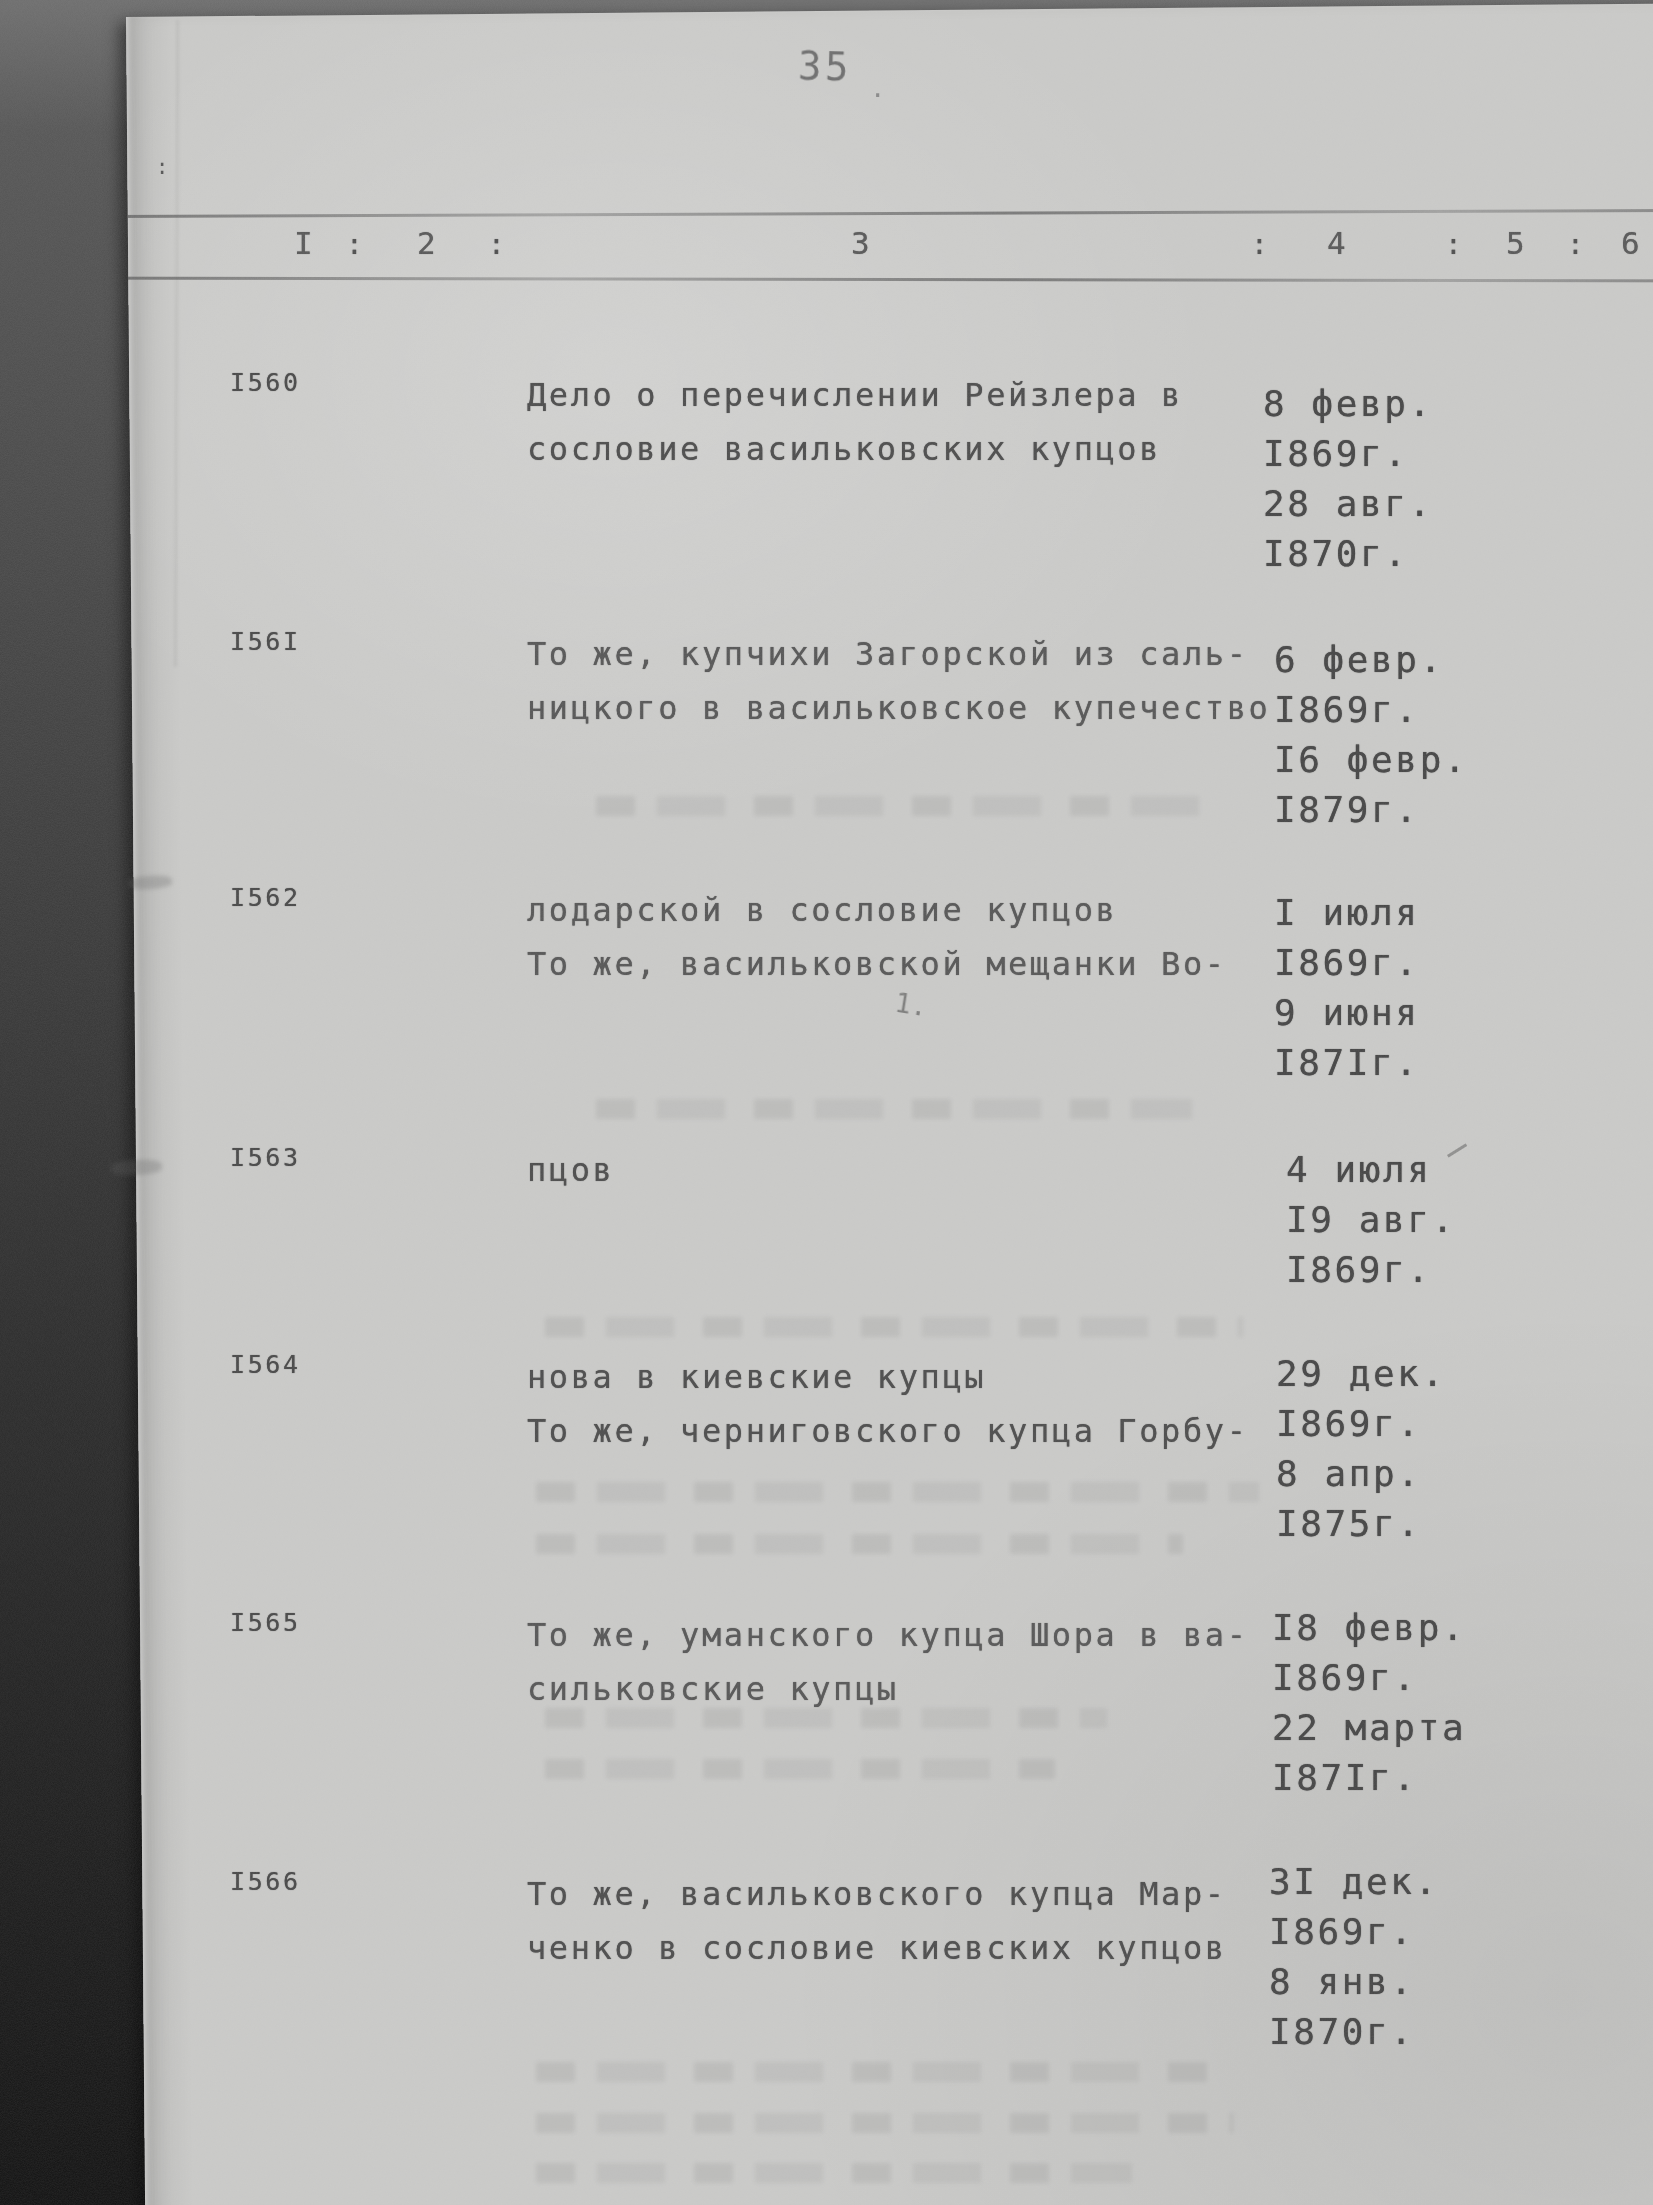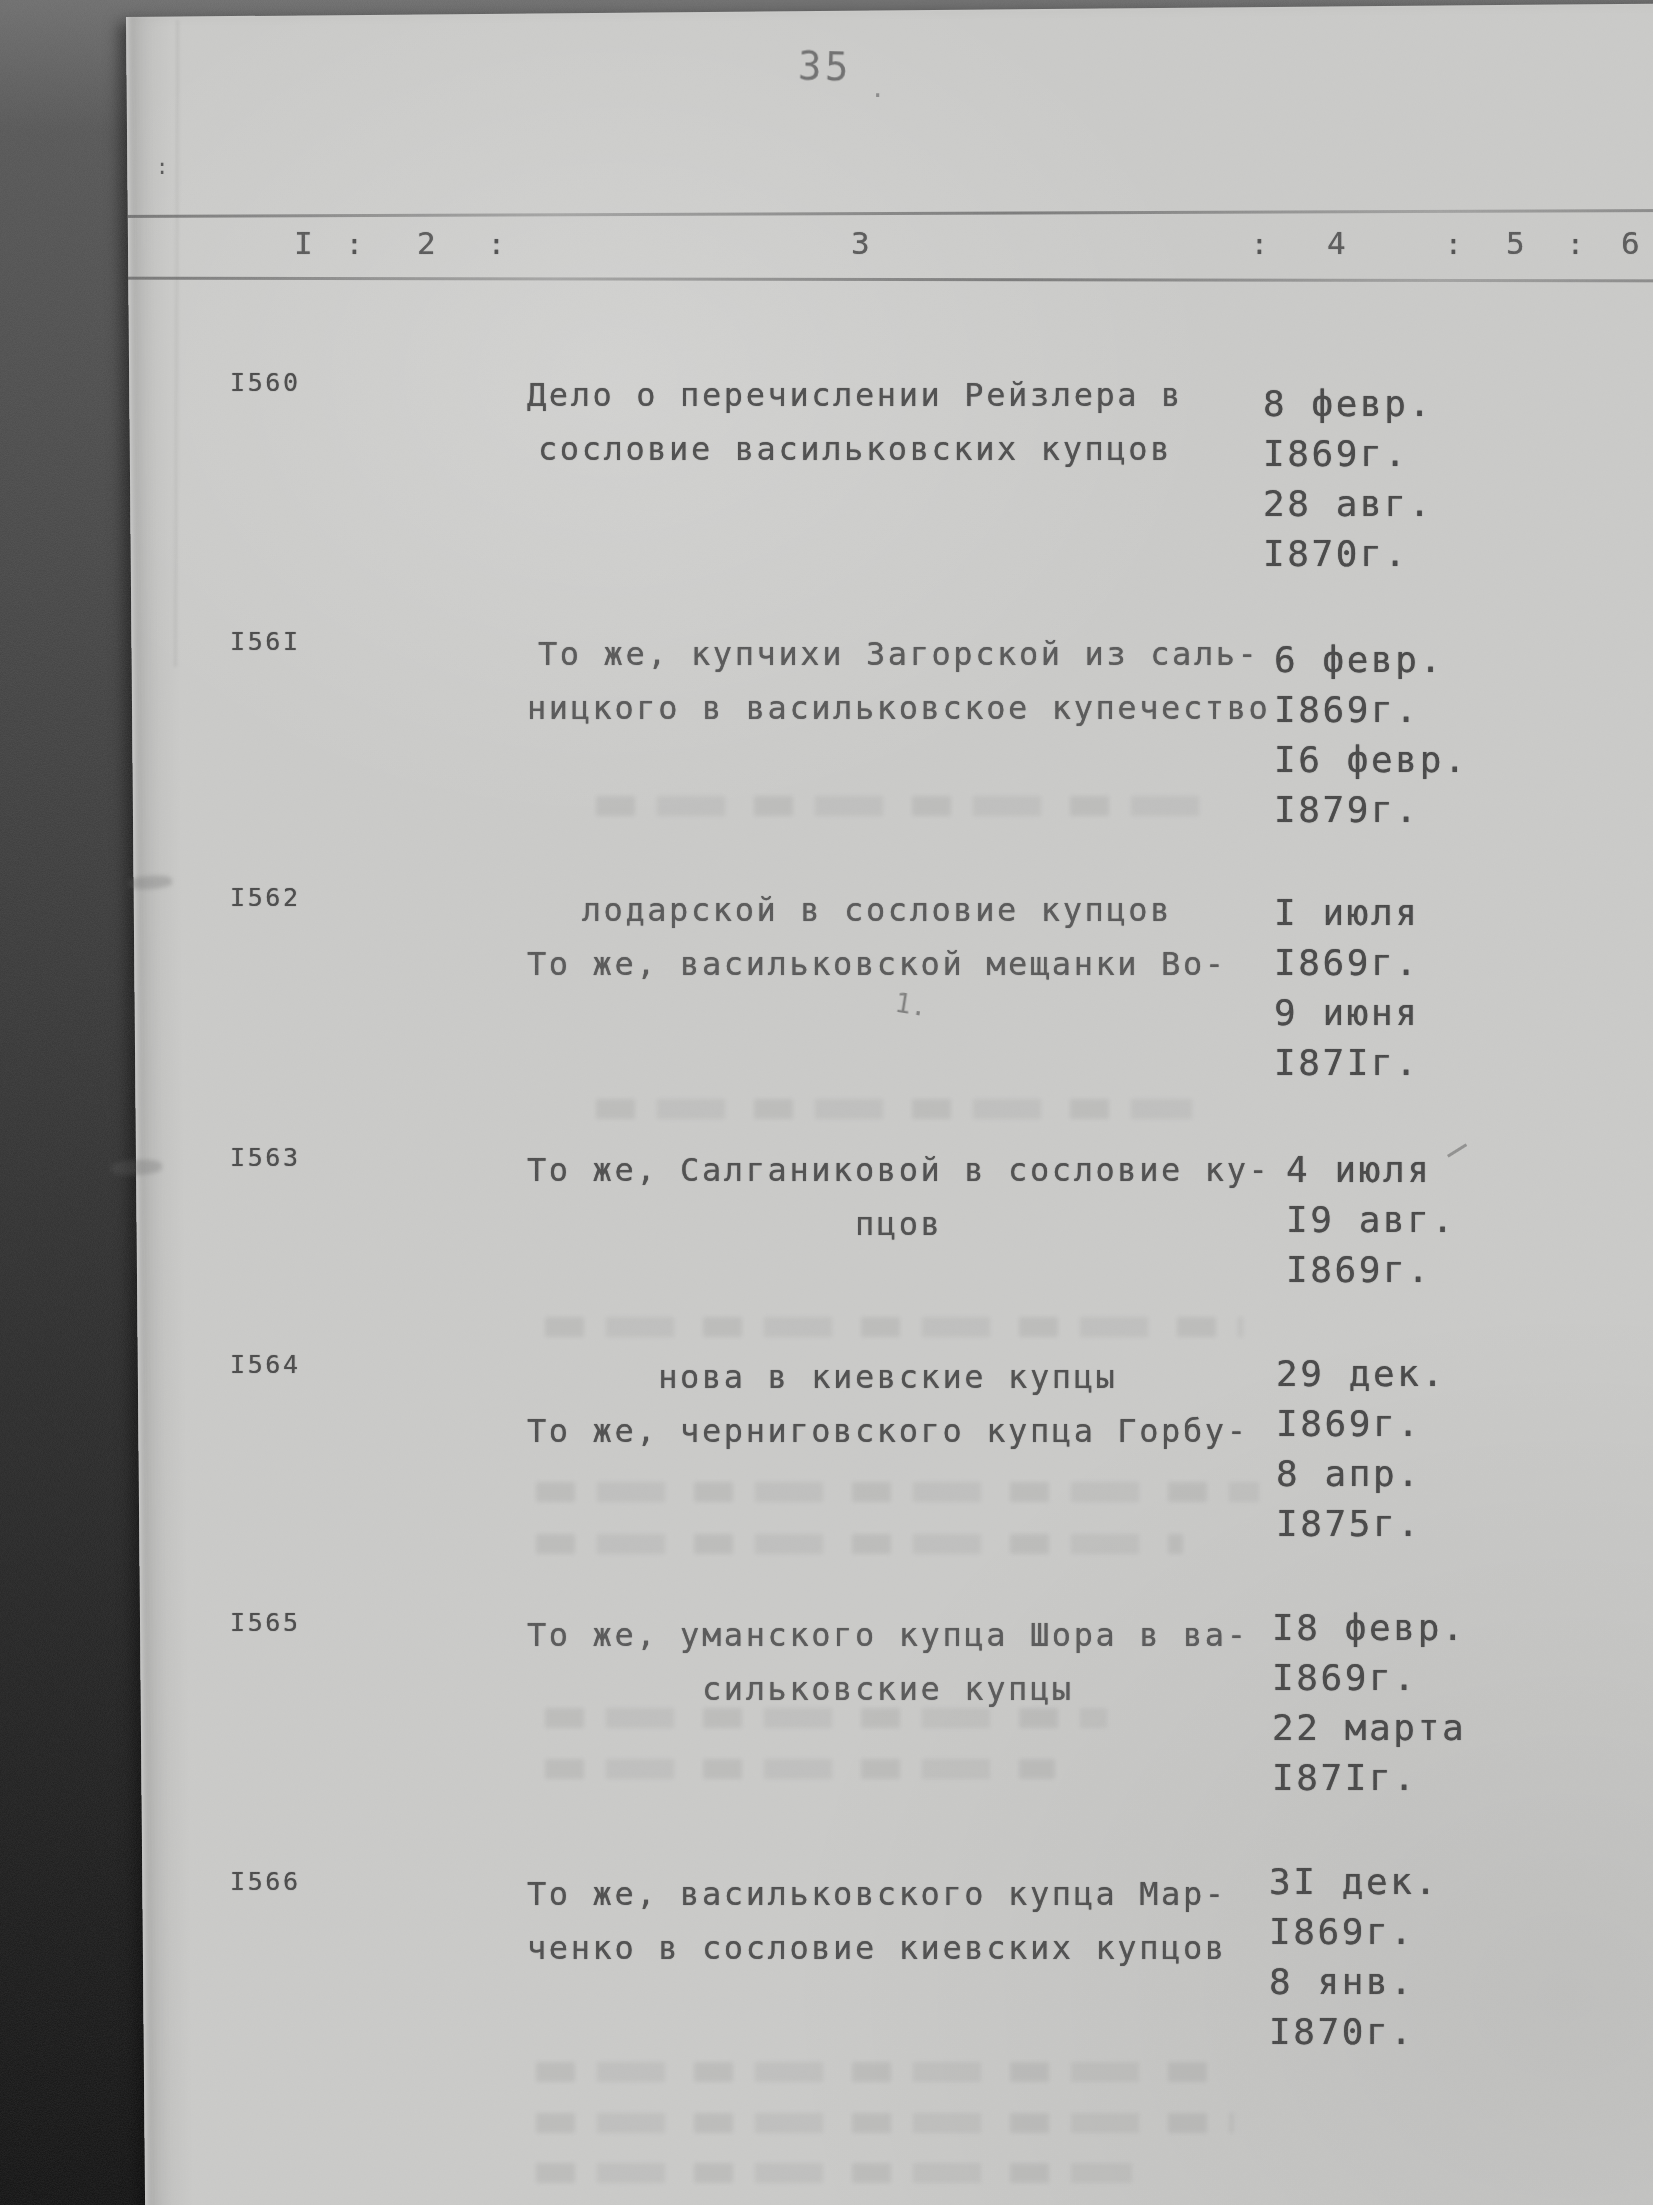--- a/index.html
+++ b/index.html
@@ -34,21 +34,21 @@
 
   .hc{position:absolute;top:225px;font-size:31px;color:#585858;letter-spacing:1.7px;
     text-shadow:0 0 0.9px rgba(80,80,80,.8);}
   .hc.colon{top:228px;font-size:28px;color:#4e4e4e;}
   .hc0{left:294px}.hc1{left:346px}.hc2{left:417px}.hc3{left:488px}.hc4{left:851px}
   .hc5{left:1251px}.hc6{left:1327px}.hc7{left:1445px}.hc8{left:1506px}.hc9{left:1567px}.hc10{left:1621px}
 
   .row{position:absolute;left:0;top:var(--t);width:1654px;}
   .num{position:absolute;left:230px;top:0;font-size:25px;letter-spacing:2.6px;color:#484848;
     text-shadow:0 0 1px rgba(70,70,70,.8);white-space:nowrap;}
-  .desc{position:absolute;left:527px;top:0;text-align:center;}
+  .desc{position:absolute;left:527px;top:0;}
   .dline{font-size:32px;letter-spacing:2.6px;line-height:54px;color:#4c4c4c;white-space:nowrap;
     text-shadow:0 0 1px rgba(70,70,70,.8);}
   .dates{position:absolute;left:var(--dx);top:var(--dt);}
   .tline{font-size:36px;letter-spacing:2.6px;line-height:50px;color:#454545;white-space:nowrap;
     text-shadow:0 0 1px rgba(60,60,60,.85);}
   .r0{--t:368px;--dx:1263px;--dt:11px;}
   .r1{--t:627px;--dx:1274px;--dt:7.7px;}
   .r2{--t:883px;--dx:1274px;--dt:5.1px;}
   .r3{--t:1143px;--dx:1286px;--dt:1.7px;}
   .r4{--t:1350px;--dx:1276px;--dt:-0.9px;}
@@ -134,21 +134,20 @@
       <div class="tline">I июля</div>
       <div class="tline">I869г.</div>
       <div class="tline">9 июня</div>
       <div class="tline">I87Iг.</div>
     </div>
   </div>
 
   <div class="row r3">
     <div class="num">I563</div>
     <div class="desc">
-      <div class="dline">То же, Салганиковой в сословие ку-</div>
       <div class="dline">пцов</div>
     </div>
     <div class="dates">
       <div class="tline">4 июля</div>
       <div class="tline">I9 авг.</div>
       <div class="tline">I869г.</div>
     </div>
   </div>
 
   <div class="row r4">

